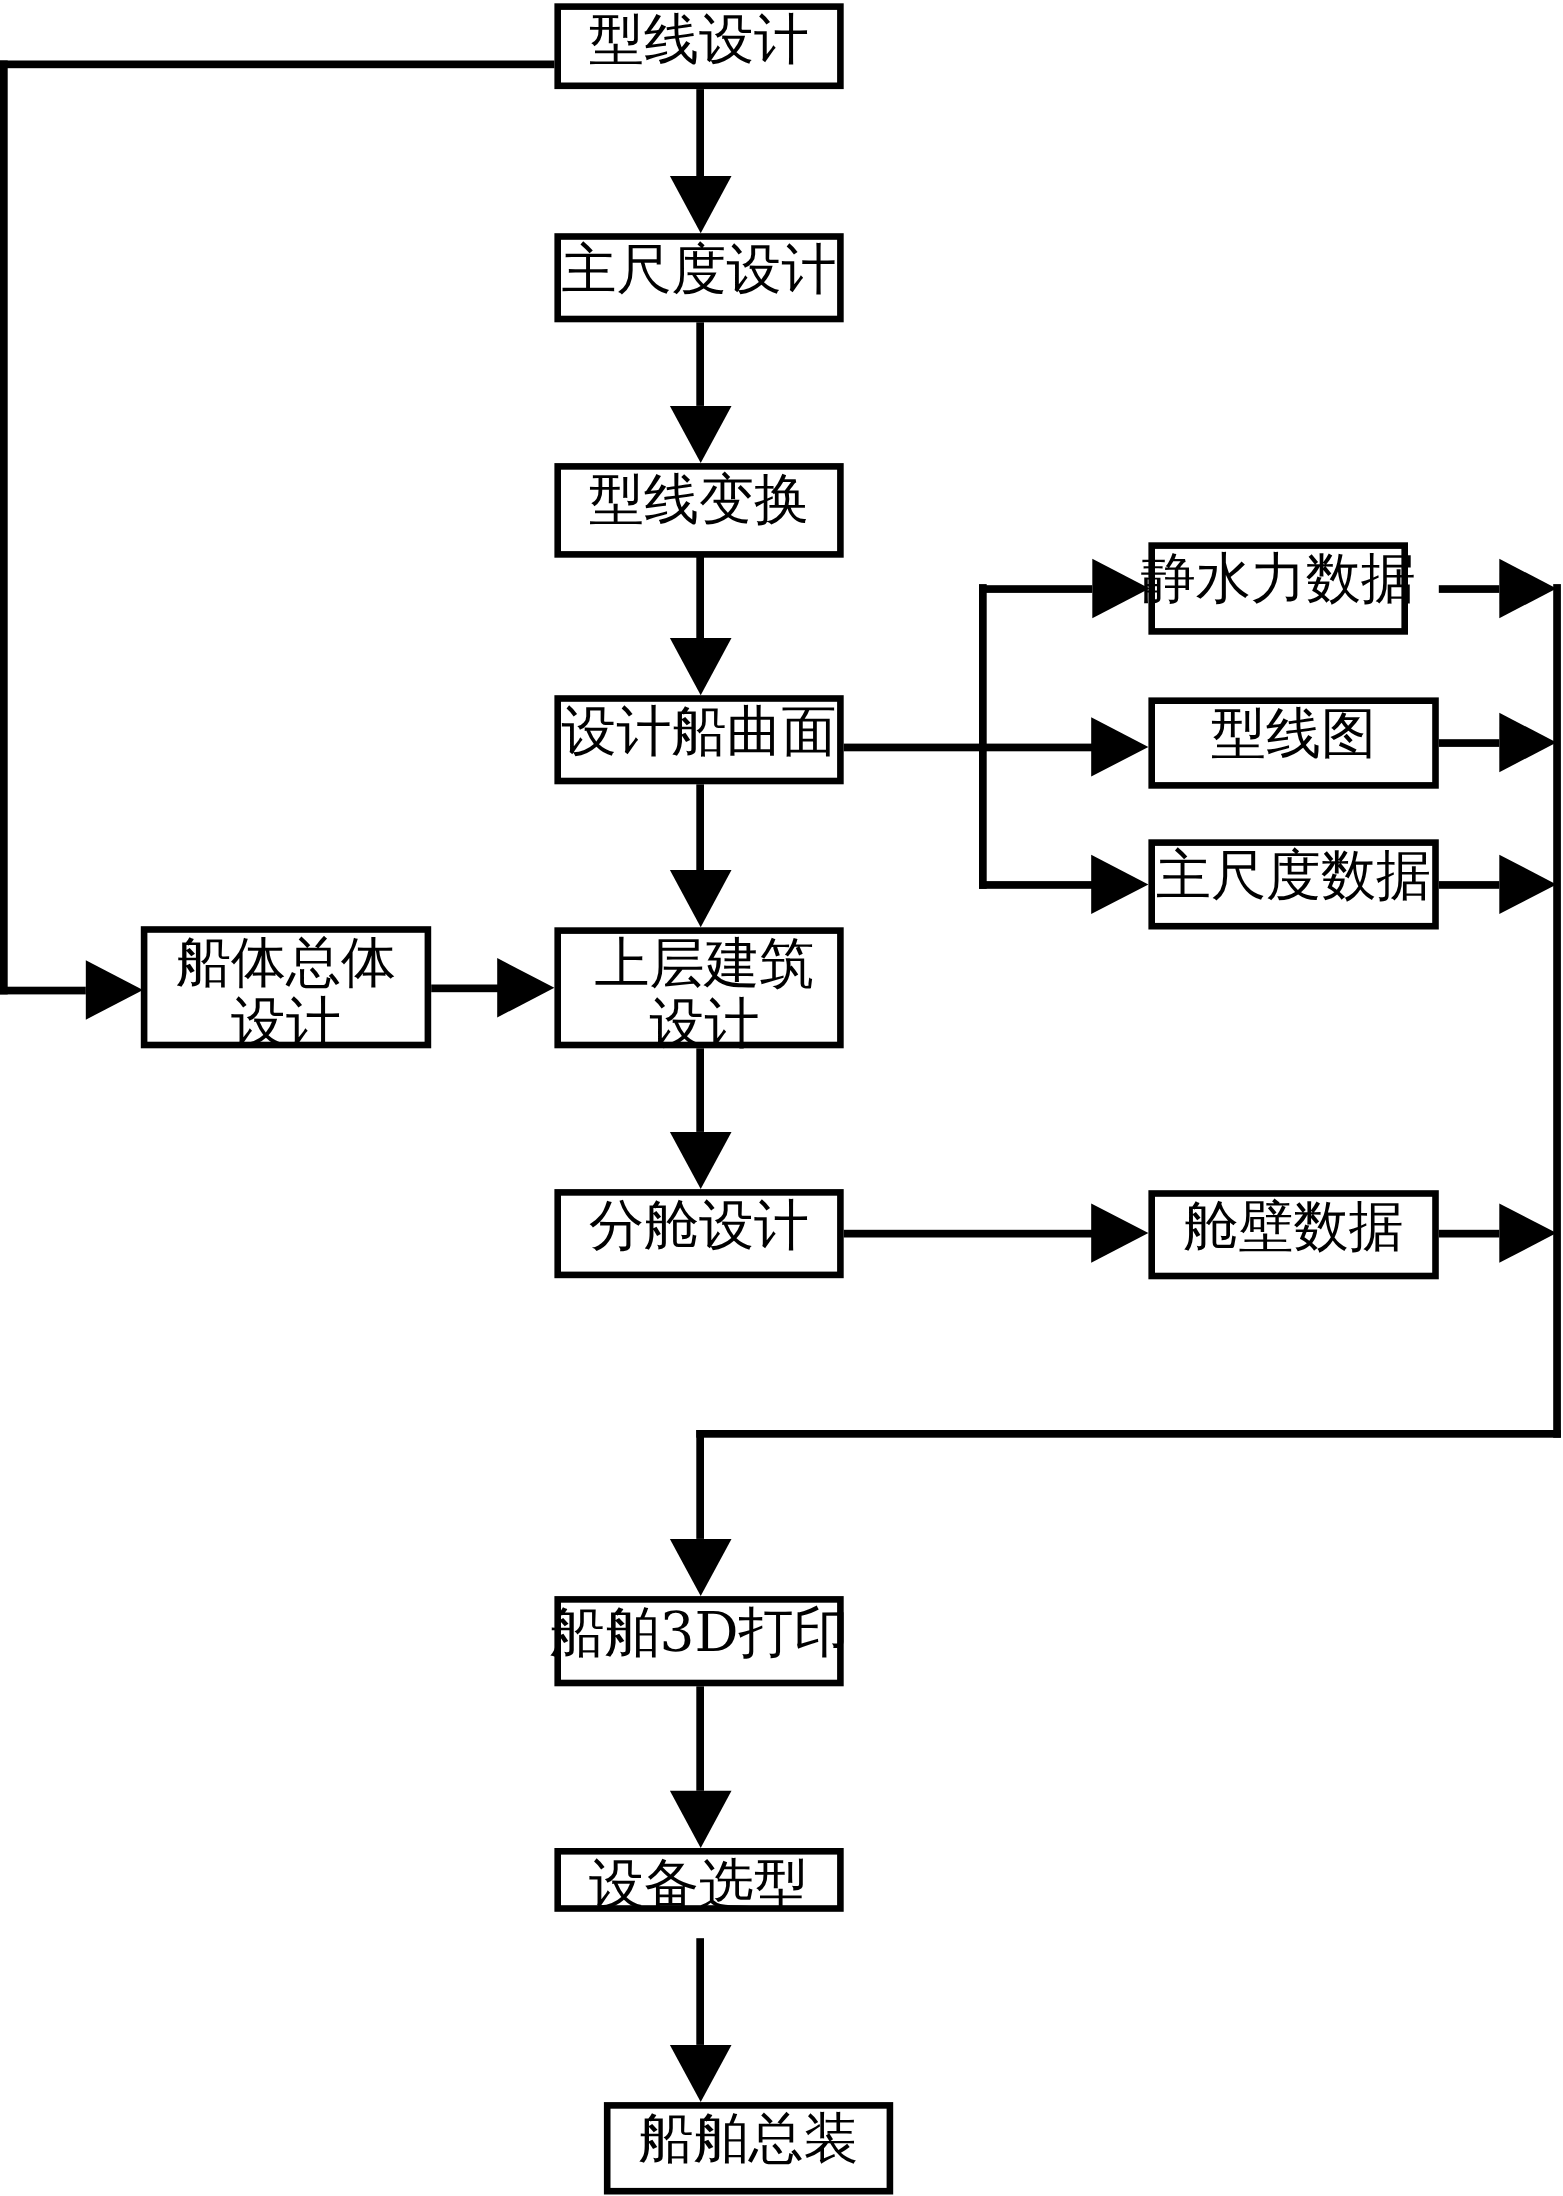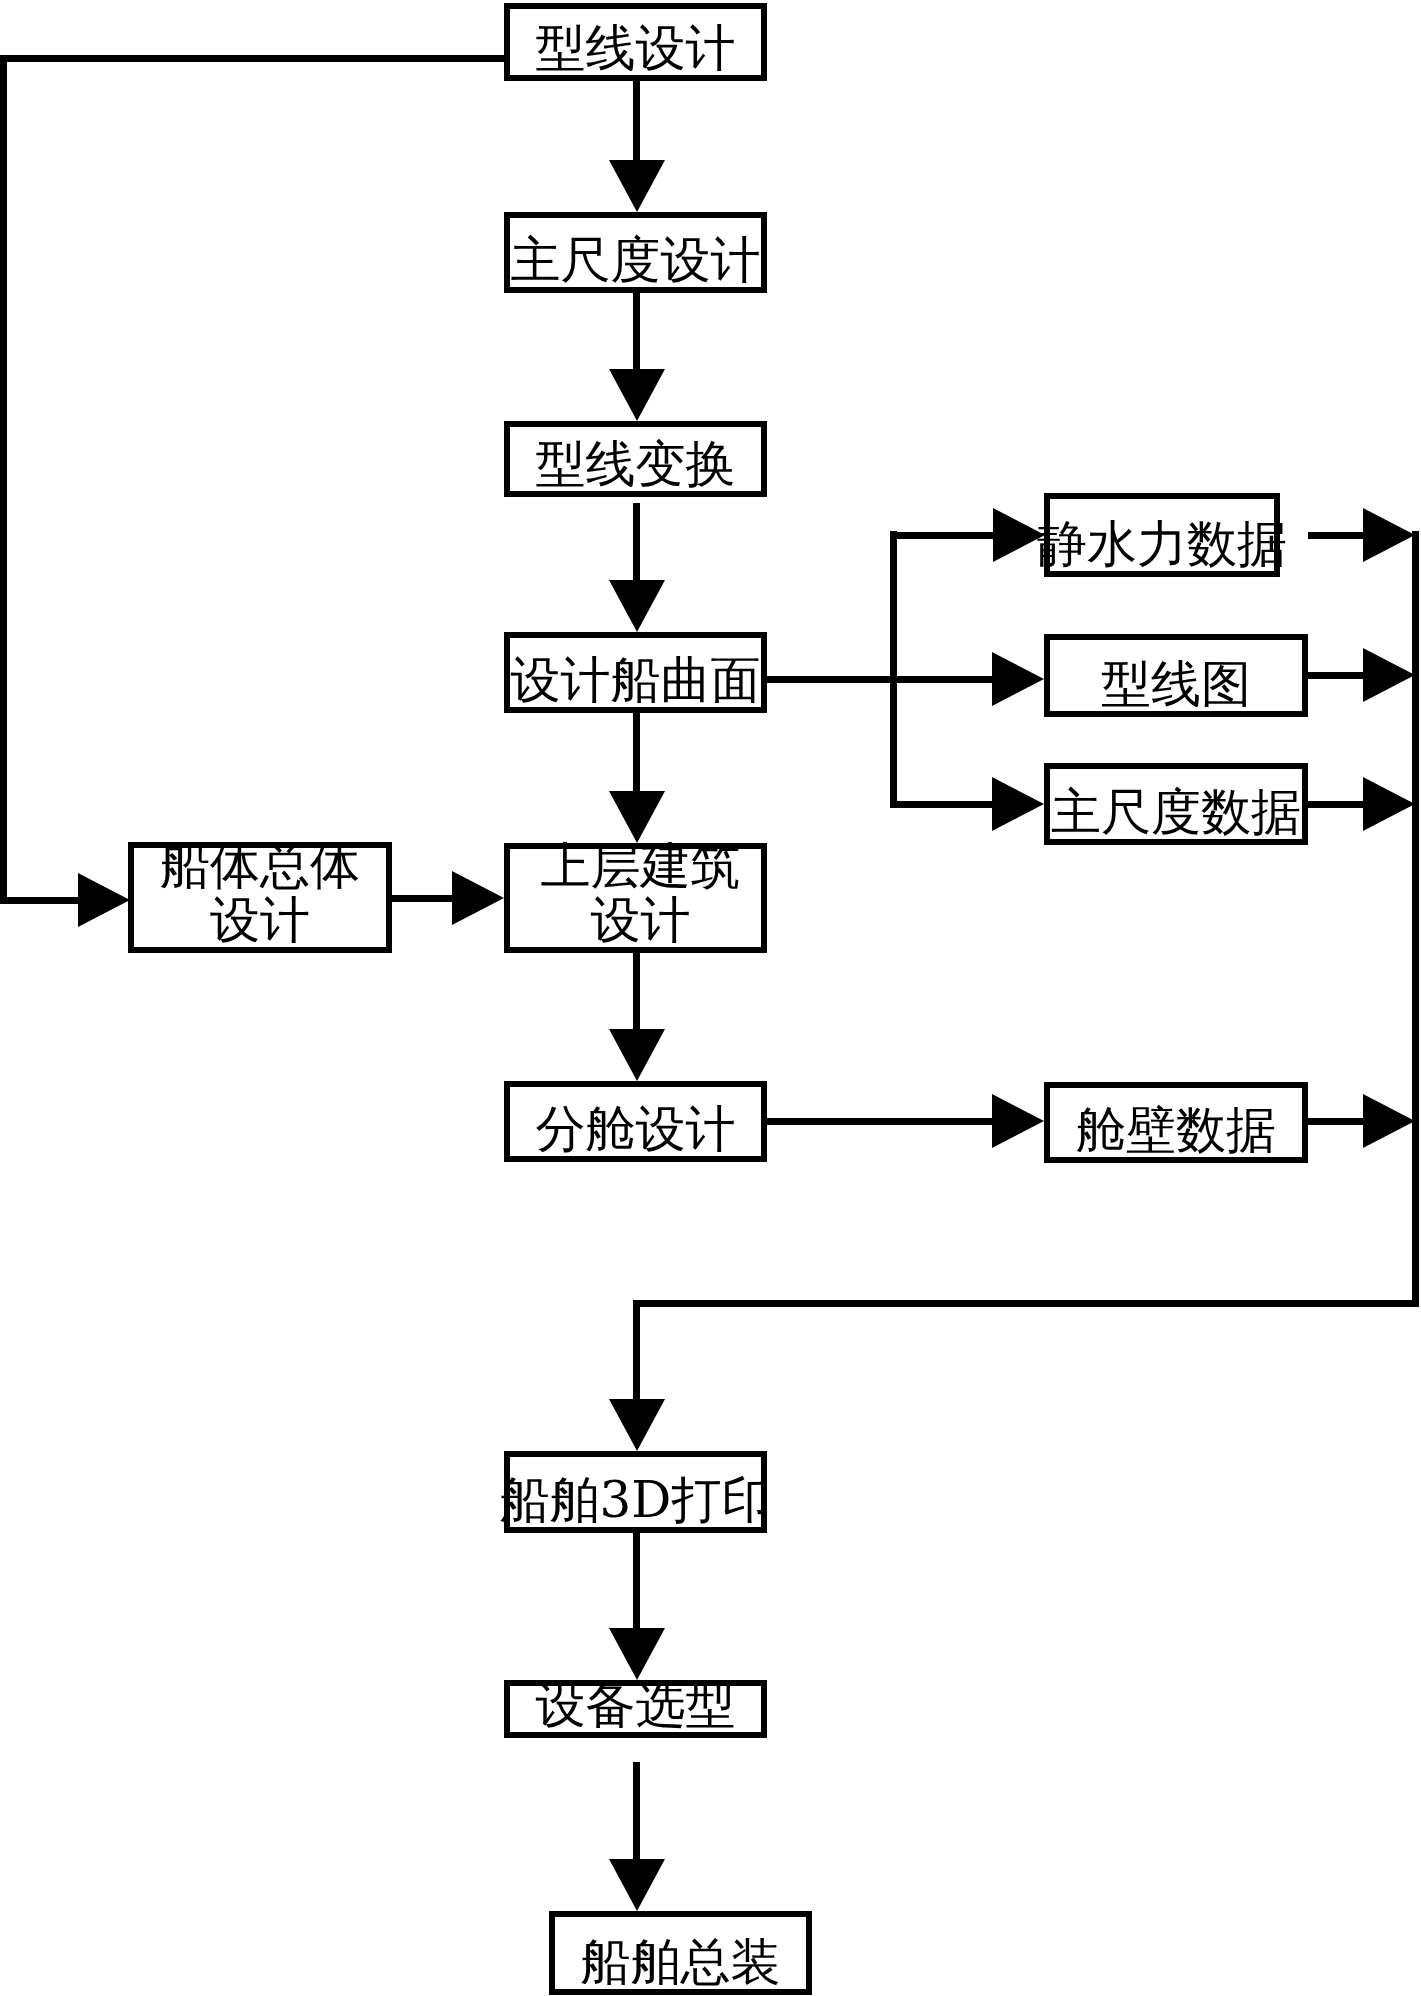--- a/index.html
+++ b/index.html
@@ -12,21 +12,21 @@
     overflow:hidden;
   }
   .box{
     position:absolute;
     border:6px solid #000;
     background:#fff;
     box-sizing:border-box;
     display:flex;
     flex-direction:column;
     align-items:center;
-    justify-content:flex-end;
+    justify-content:flex-start;
     text-align:center;
     font-size:50px;
     line-height:54px;
     white-space:nowrap;
   }
   .hline,.vline{position:absolute;background:#000;}
   .arrow-down{
     position:absolute;width:0;height:0;
     border-left:28px solid transparent;
     border-right:28px solid transparent;
@@ -45,21 +45,21 @@
 <div id="canvas">
 
   <div class="box" style="left:504px;top:3px;width:263px;height:78px;">
     <span>型线设计</span>
   </div>
 
   <div class="box" style="left:504px;top:212px;width:263px;height:81px;">
     <span>主尺度设计</span>
   </div>
 
-  <div class="box" style="left:504px;top:421px;width:263px;height:76px;">
+  <div class="box" style="left:504px;top:421px;width:263px;height:86px;">
     <span>型线变换</span>
   </div>
 
   <div class="box" style="left:504px;top:632px;width:263px;height:81px;">
     <span>设计船曲面</span>
   </div>
 
   <div class="box" style="left:504px;top:843px;width:263px;height:110px;padding-left:10px;">
     <span>上层建筑</span>
     <span>设计</span>

